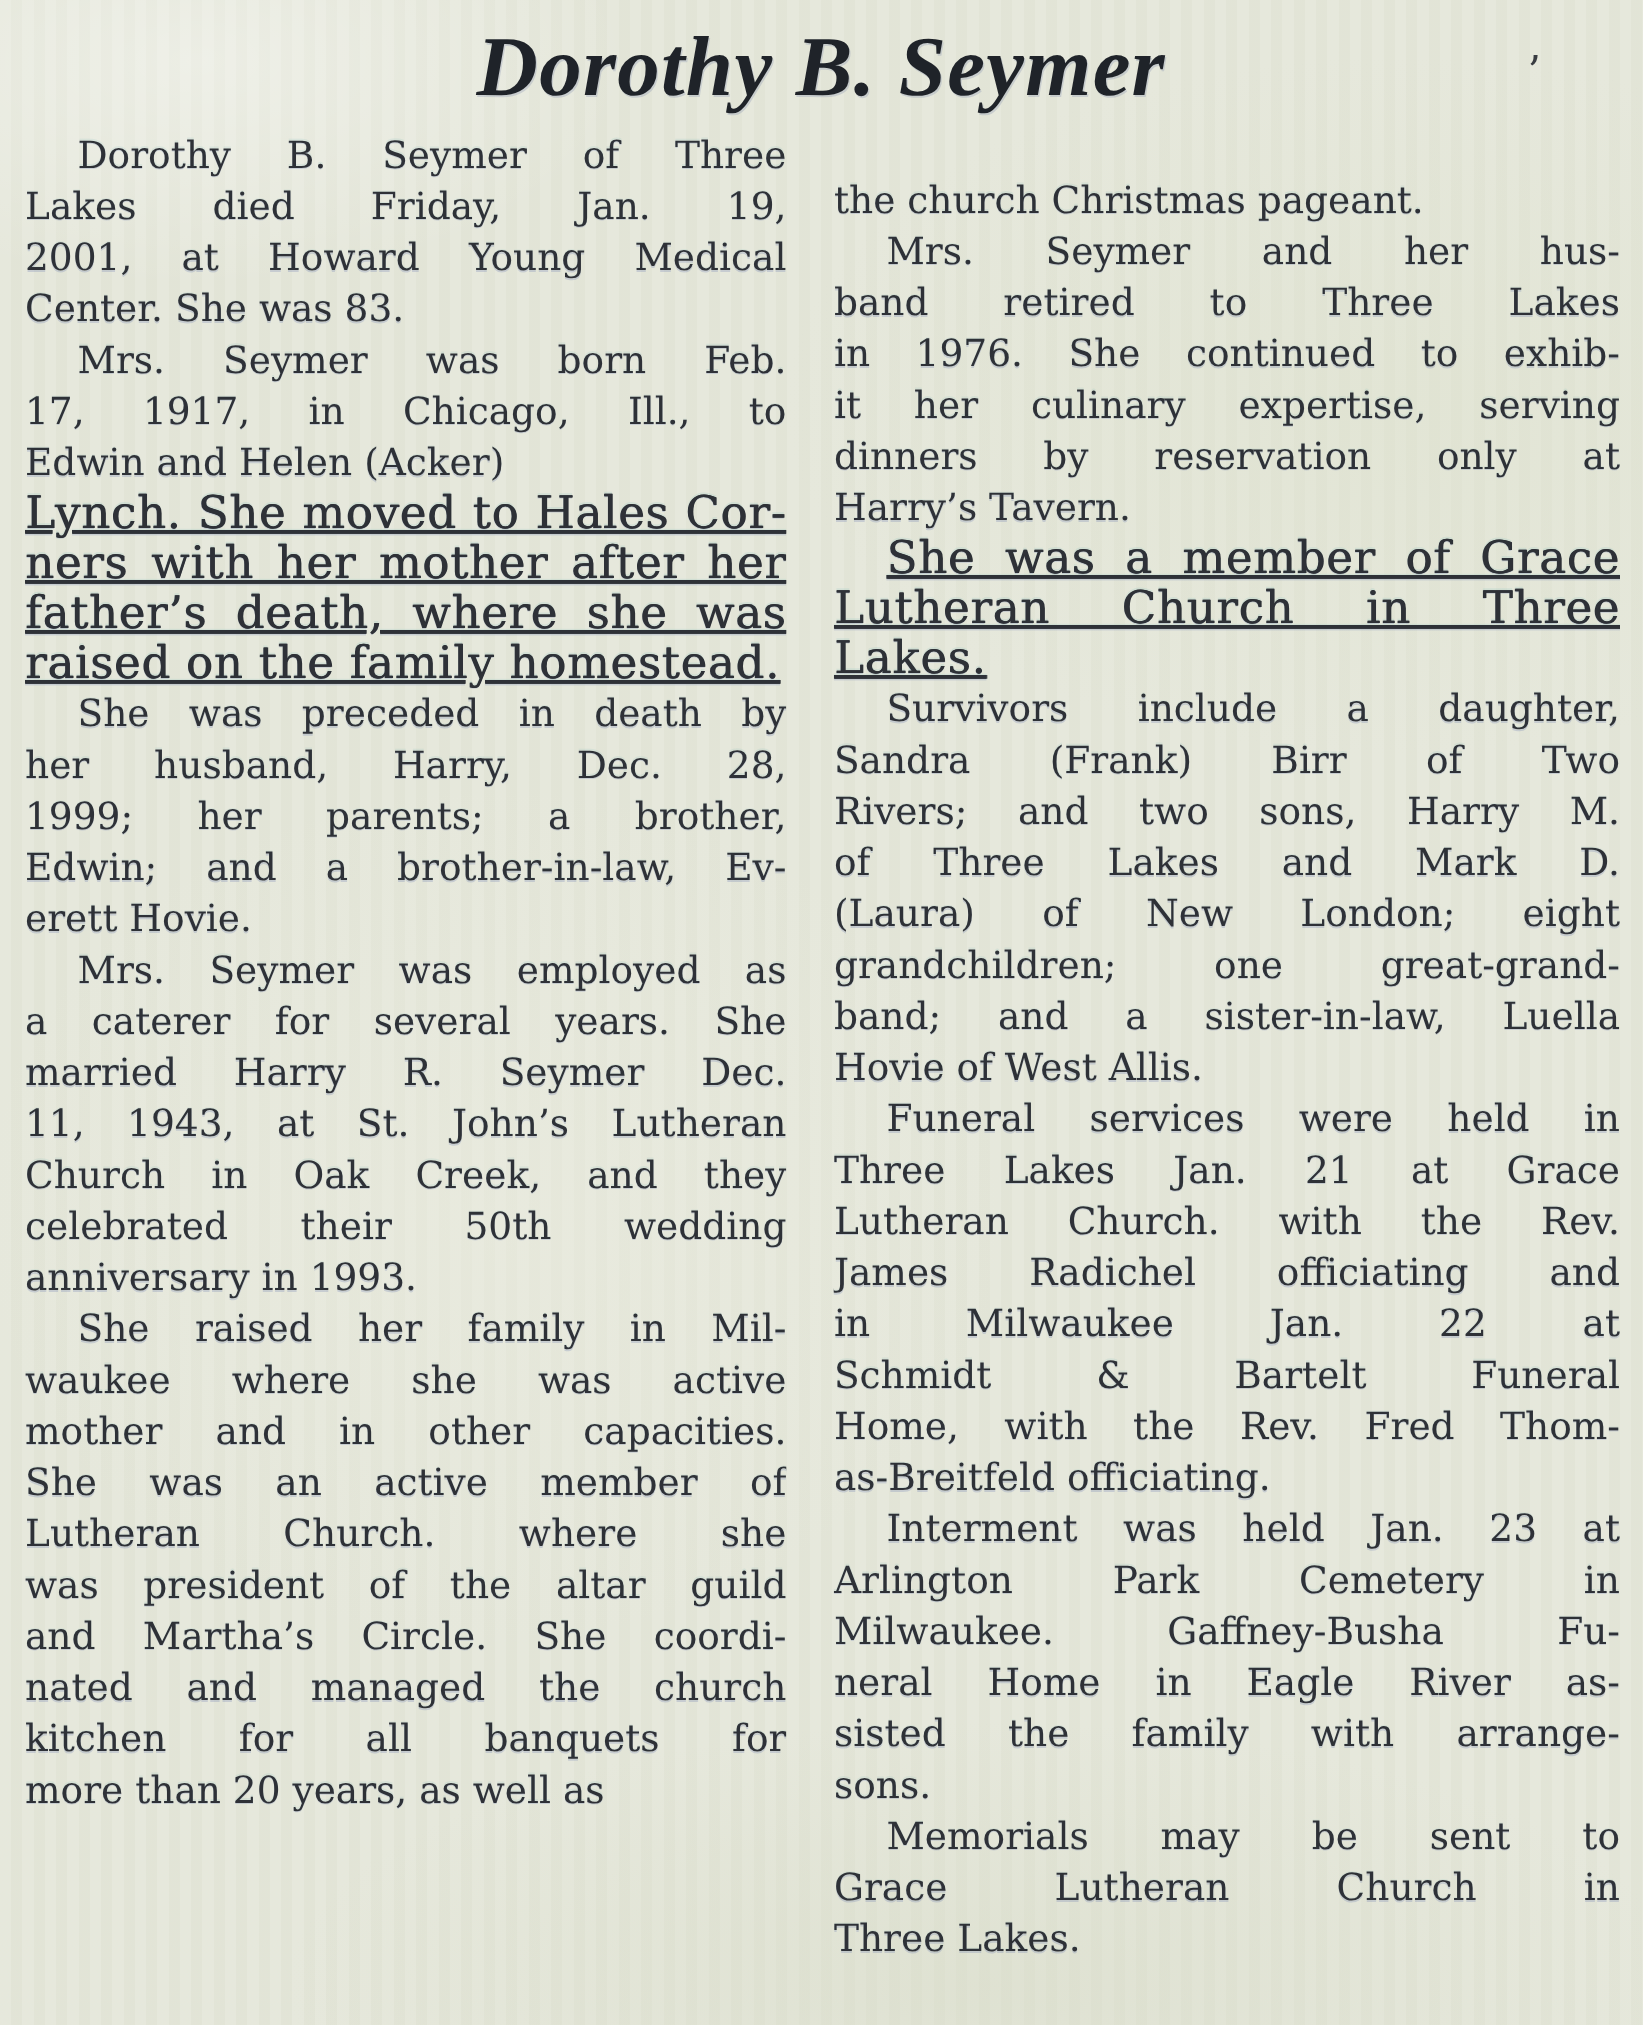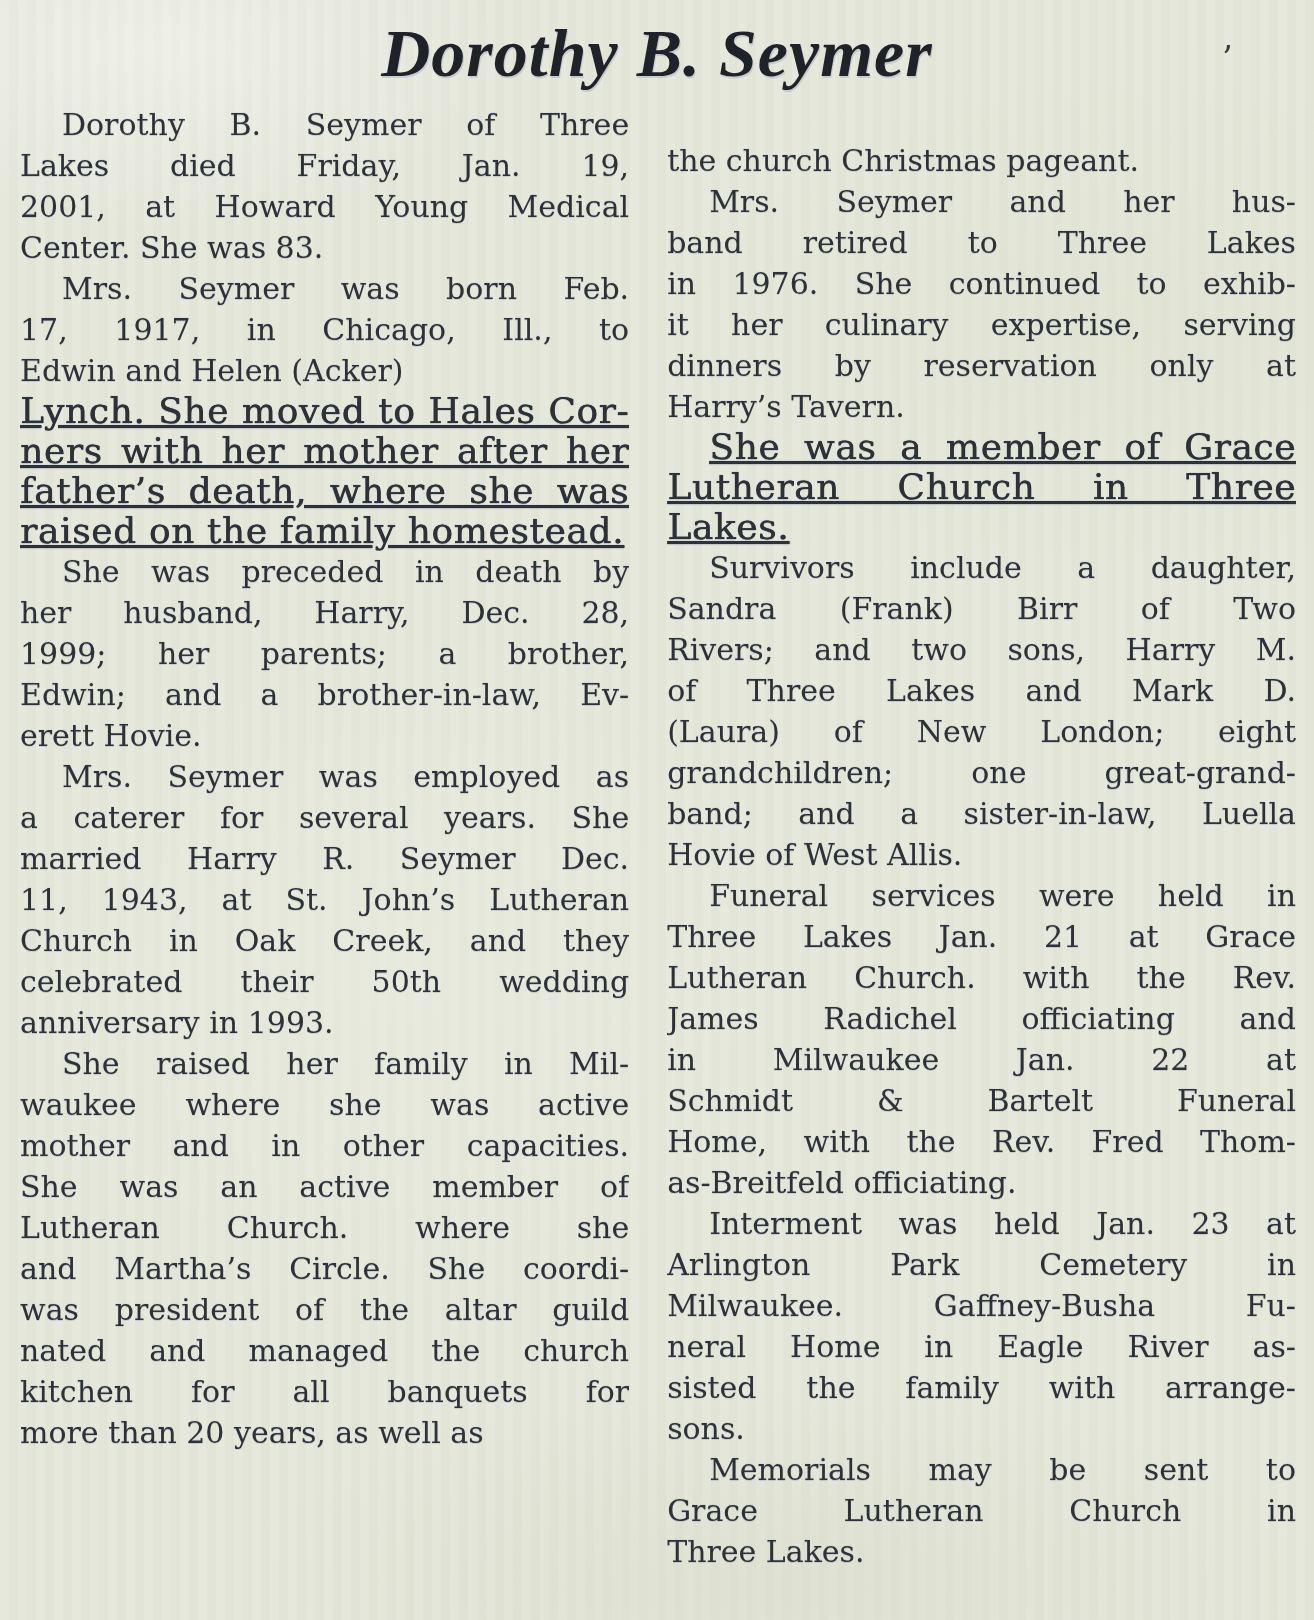--- a/index.html
+++ b/index.html
@@ -119,22 +119,22 @@
           <div class="line">Church in Oak Creek, and they</div>
           <div class="line">celebrated their 50th wedding</div>
           <div class="line last">anniversary in 1993.</div>
         </div>
         <div class="para indent">
           <div class="line">She raised her family in Mil-</div>
           <div class="line">waukee where she was active</div>
           <div class="line">mother and in other capacities.</div>
           <div class="line">She was an active member of</div>
           <div class="line">Lutheran Church. where she</div>
+          <div class="line">was president of the altar guild</div>
           <div class="line">and Martha’s Circle. She coordi-</div>
-          <div class="line">was president of the altar guild</div>
           <div class="line">nated and managed the church</div>
           <div class="line">kitchen for all banquets for</div>
           <div class="line last">more than 20 years, as well as</div>
         </div>
       </div>
     <div class="col col-right">
         <div class="para">
           <div class="line last">the church Christmas pageant.</div>
         </div>
         <div class="para indent">

